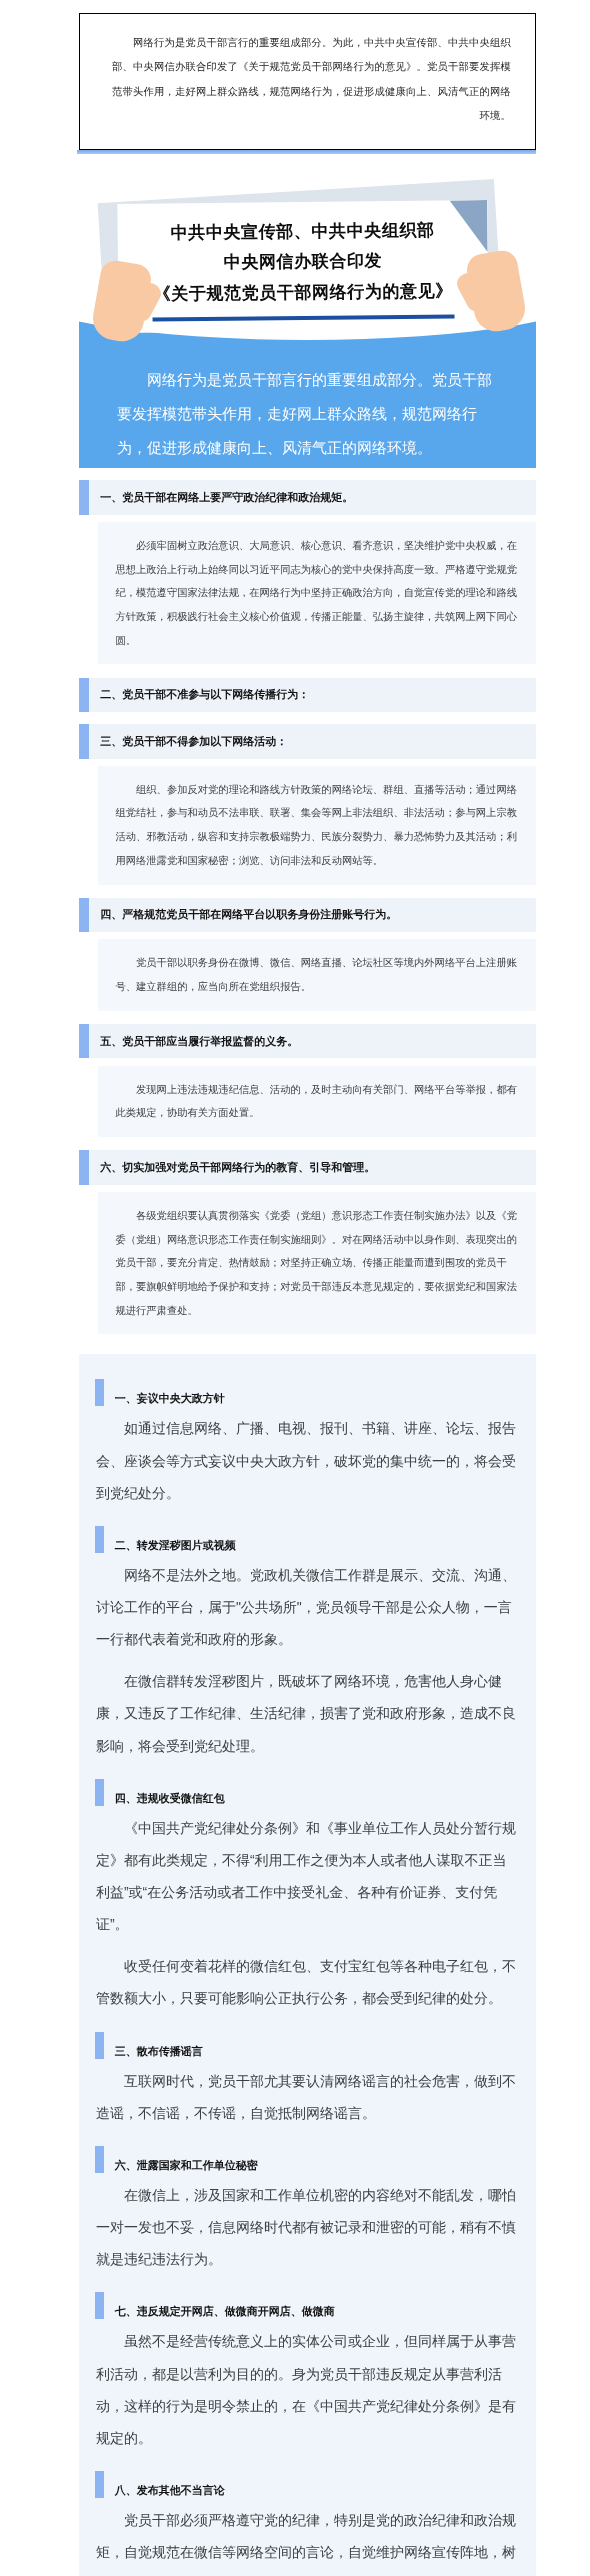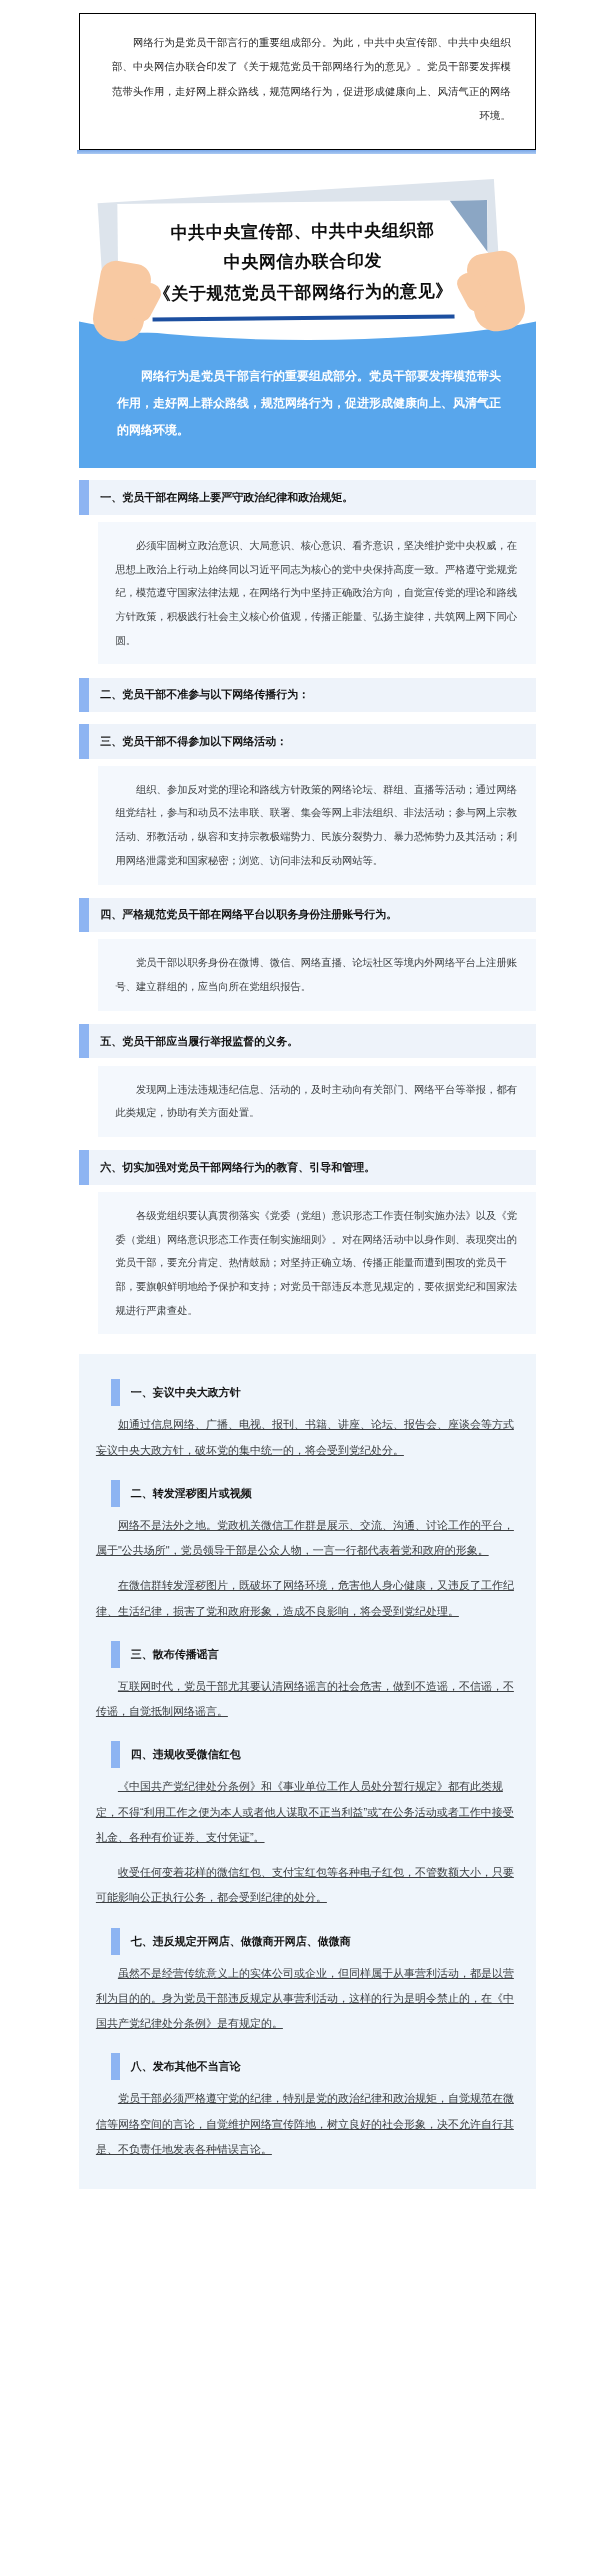--- a/index.html
+++ b/index.html
@@ -29,22 +29,22 @@
   .intro-shadow{height:4.8px;width:459px;margin-left:-2.4px;
     background:linear-gradient(var(--shadow-blue),#abc9f2);}
 
   
   .hero{position:relative;height:280px;margin-top:34px;}
   .back-sheet{position:absolute;left:20.6px;top:2.4px;width:397px;height:91px;
     background:var(--backsheet);transform:rotate(-3.5deg);}
   .dome{position:absolute;left:0;right:0;top:113px;bottom:0;background:var(--banner-blue);overflow:hidden;}
   .dome::before{content:"";position:absolute;left:-14%;top:-59px;width:128%;height:98px;
     background:#fff;border-radius:50%;}
-  .banner-text{position:relative;margin:62px 33px 0 38px;color:#fff;font-weight:bold;
-    font-size:12px;line-height:2.25;text-indent:2em;}
+  .banner-text{position:relative;margin:62px 33px 0 38px;color:#fff;font-weight:normal;
+    font-size:15px;line-height:2.25;text-indent:2em;}
   .paper{position:absolute;left:39px;top:13.3px;width:370px;height:129px;background:#fff;
     transform:rotate(-.6deg);z-index:2;}
   .dogear{position:absolute;top:0;right:0;display:block;}
   .paper-title{margin-top:14.5px;text-align:center;font-weight:bold;font-size:17px;
     line-height:1.8;color:#0d0d0d;letter-spacing:0.6px;}
   .title-rule{width:302px;height:4.2px;background:var(--rule-blue);margin:7.3px auto 0;}
   .hand{position:absolute;width:51px;height:79px;background:var(--hand);
     border-radius:15.7px 15.7px 22px 22px;z-index:3;}
   .hand::after{content:"";position:absolute;width:20.6px;height:40px;background:var(--hand);border-radius:9.7px;}
   .hand-left{left:17px;top:74px;transform:rotate(10deg);}
@@ -61,25 +61,25 @@
     color:#151515;padding:9.7px 11px;}
   .sec-body{margin:7.3px 0 13.3px 19.4px;background:var(--bodybox-bg);padding:12px 17px;}
   .sec-body p{margin:0;font-size:10.3px;line-height:2.3;text-indent:2em;color:#3d4043;}
 
   
   #closing-paragraphs{margin:19.4px 2.4px 15.7px;}
   #closing-paragraphs p{font-size:10.3px;line-height:2.3;text-indent:2em;color:#2e3135;margin:8.5px 0;}
 
   
   .wechat-box{background:var(--wbox-bg);padding:8.5px 15.7px 17px;margin-bottom:12px;}
-  .item-head{display:flex;align-items:center;margin:17px 16px 6px;}
+  .item-head{display:flex;align-items:flex-end;margin:17px 0 6px;}
   .item-bar{flex:0 0 9px;width:9px;height:27px;background:var(--accent-bar);margin-right:11px;}
   .item-title{font-weight:bold;font-size:11px;color:#141414;}
-  .wechat-box p.body-par{margin:4.8px 1.2px 9.7px;font-size:11px;line-height:2.3;
-    text-indent:2em;color:#3d4043;text-decoration:underline;}
+  .wechat-box p.body-par{margin:4.8px 1.2px 9.7px;font-size:14px;line-height:2.3;
+    text-indent:2em;color:#3d4043;}
 </style>
 </head>
 <body>
 
 <div class="content">
 
   <section>
     <div class="intro-box">
       <p>网络行为是党员干部言行的重要组成部分。为此，中共中央宣传部、中共中央组织部、中央网信办联合印发了《关于规范党员干部网络行为的意见》。党员干部要发挥模范带头作用，走好网上群众路线，规范网络行为，促进形成健康向上、风清气正的网络环境。</p>
     </div>
@@ -182,35 +182,42 @@
       <div class="item-bar"></div>
       <div class="item-title">二、转发淫秽图片或视频</div>
     </div>
   <p class="body-par">网络不是法外之地。党政机关微信工作群是展示、交流、沟通、讨论工作的平台，属于"公共场所"，党员领导干部是公众人物，一言一行都代表着党和政府的形象。</p>
         <p class="body-par">在微信群转发淫秽图片，既破坏了网络环境，危害他人身心健康，又违反了工作纪律、生活纪律，损害了党和政府形象，造成不良影响，将会受到党纪处理。</p>
       </div>
 
   <div class="item">
     <div class="item-head">
       <div class="item-bar"></div>
-      <div class="item-title">三、散布传播谣言</div>
-    </div>
-  <p class="body-par">互联网时代，党员干部尤其要认清网络谣言的社会危害，做到不造谣，不信谣，不传谣，自觉抵制网络谣言。</p>
-      </div>
-
-  <div class="item">
-    <div class="item-head">
-      <div class="item-bar"></div>
       <div class="item-title">四、违规收受微信红包</div>
     </div>
   <p class="body-par">《中国共产党纪律处分条例》和《事业单位工作人员处分暂行规定》都有此类规定，不得“利用工作之便为本人或者他人谋取不正当利益”或“在公务活动或者工作中接受礼金、各种有价证券、支付凭证”。</p>
         <p class="body-par">收受任何变着花样的微信红包、支付宝红包等各种电子红包，不管数额大小，只要可能影响公正执行公务，都会受到纪律的处分。</p>
       </div>
 
-
+  <div class="item">
+    <div class="item-head">
+      <div class="item-bar"></div>
+      <div class="item-title">三、散布传播谣言</div>
+    </div>
+  <p class="body-par">互联网时代，党员干部尤其要认清网络谣言的社会危害，做到不造谣，不信谣，不传谣，自觉抵制网络谣言。</p>
+      </div>
+
+
+  <div class="item">
+    <div class="item-head">
+      <div class="item-bar"></div>
+      <div class="item-title">六、泄露国家和工作单位秘密</div>
+    </div>
+  <p class="body-par">在微信上，涉及国家和工作单位机密的内容绝对不能乱发，哪怕一对一发也不妥，信息网络时代都有被记录和泄密的可能，稍有不慎就是违纪违法行为。</p>
+      </div>
 
   <div class="item">
     <div class="item-head">
       <div class="item-bar"></div>
       <div class="item-title">七、违反规定开网店、做微商开网店、做微商</div>
     </div>
   <p class="body-par">虽然不是经营传统意义上的实体公司或企业，但同样属于从事营利活动，都是以营利为目的的。身为党员干部违反规定从事营利活动，这样的行为是明令禁止的，在《中国共产党纪律处分条例》是有规定的。</p>
       </div>
 
   <div class="item">

